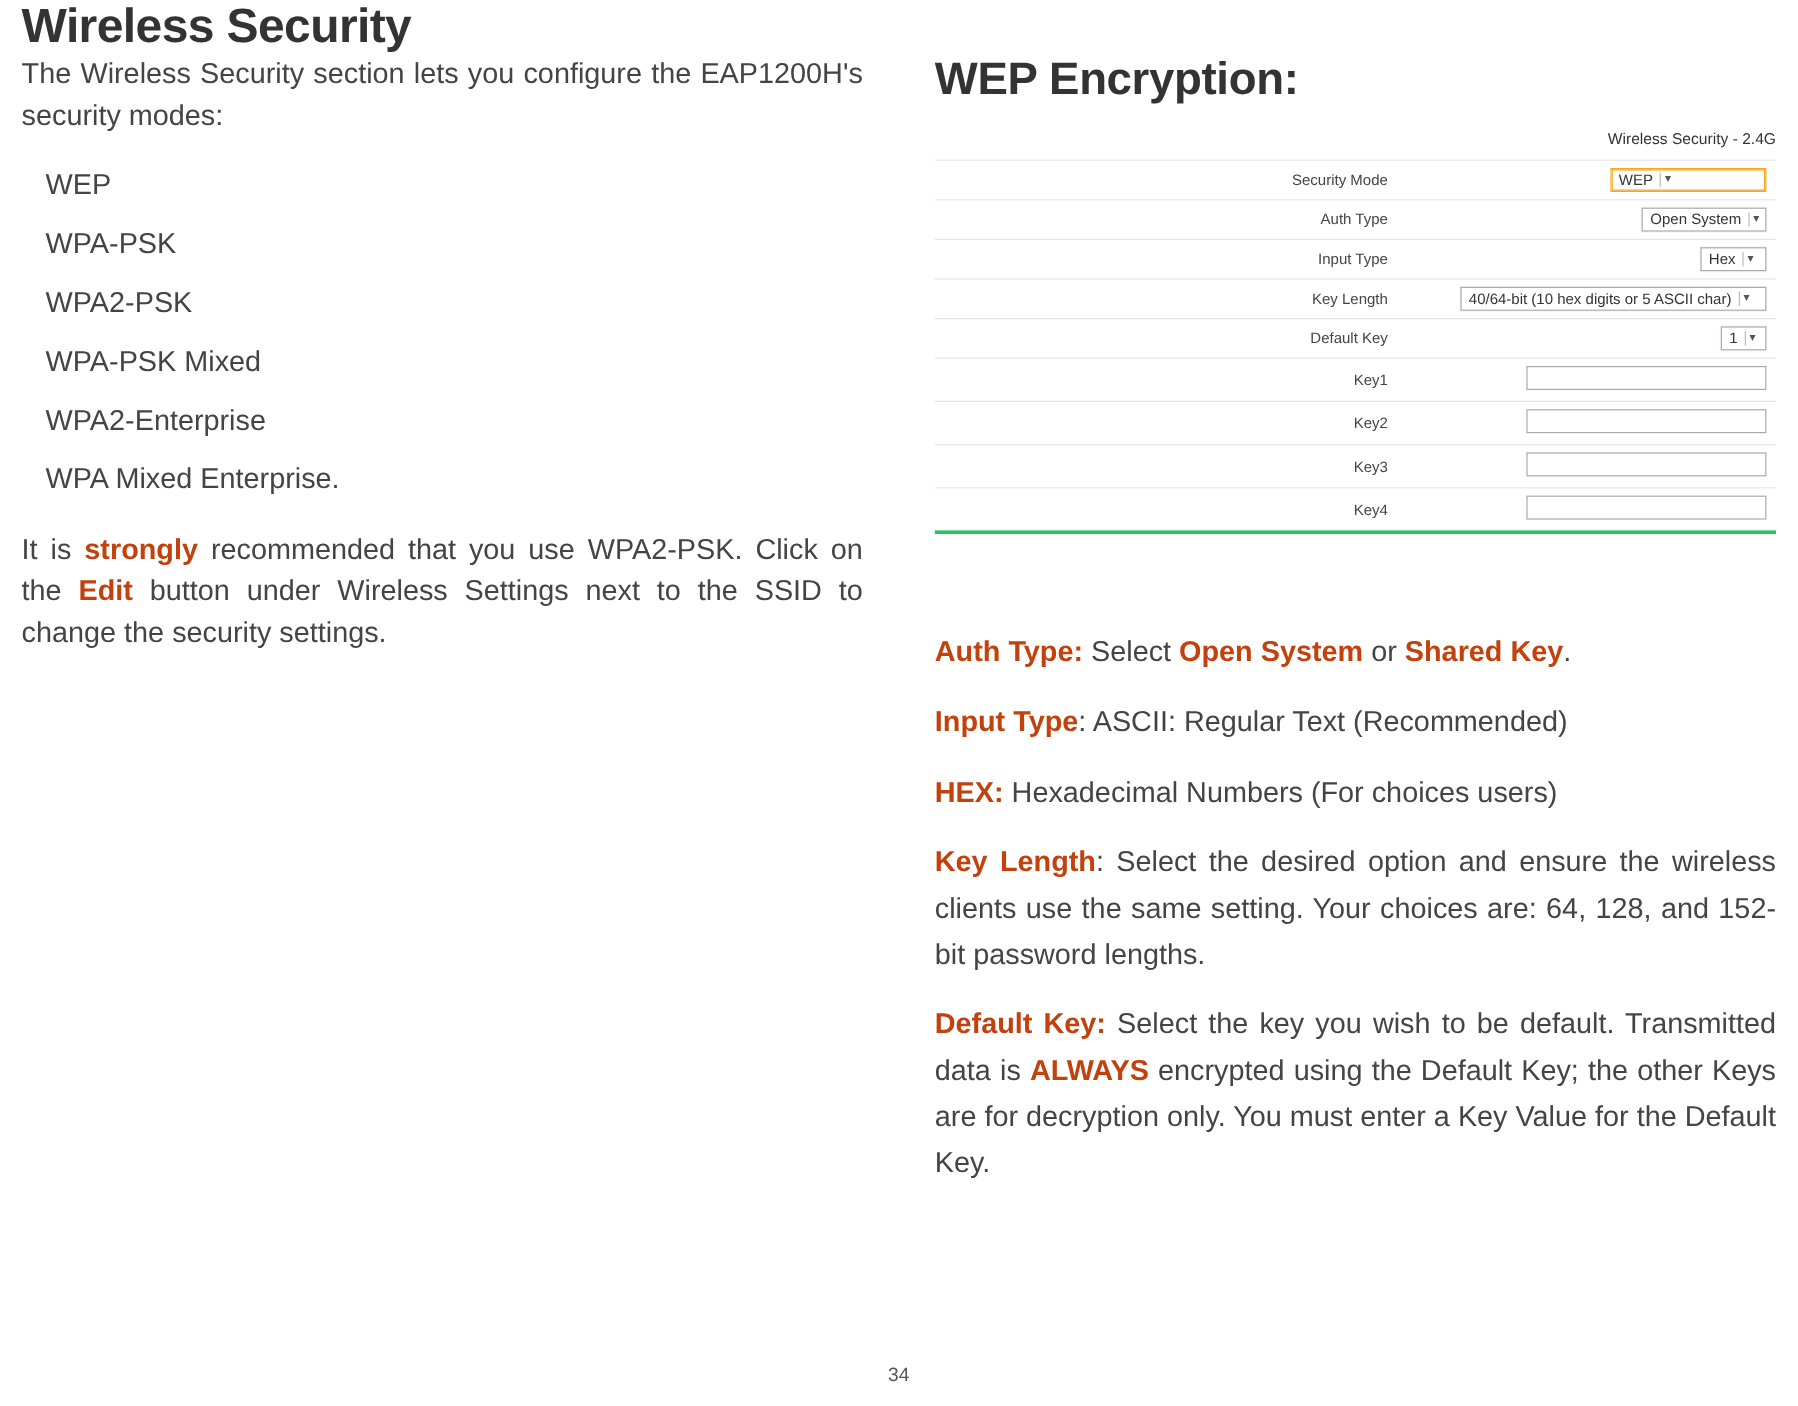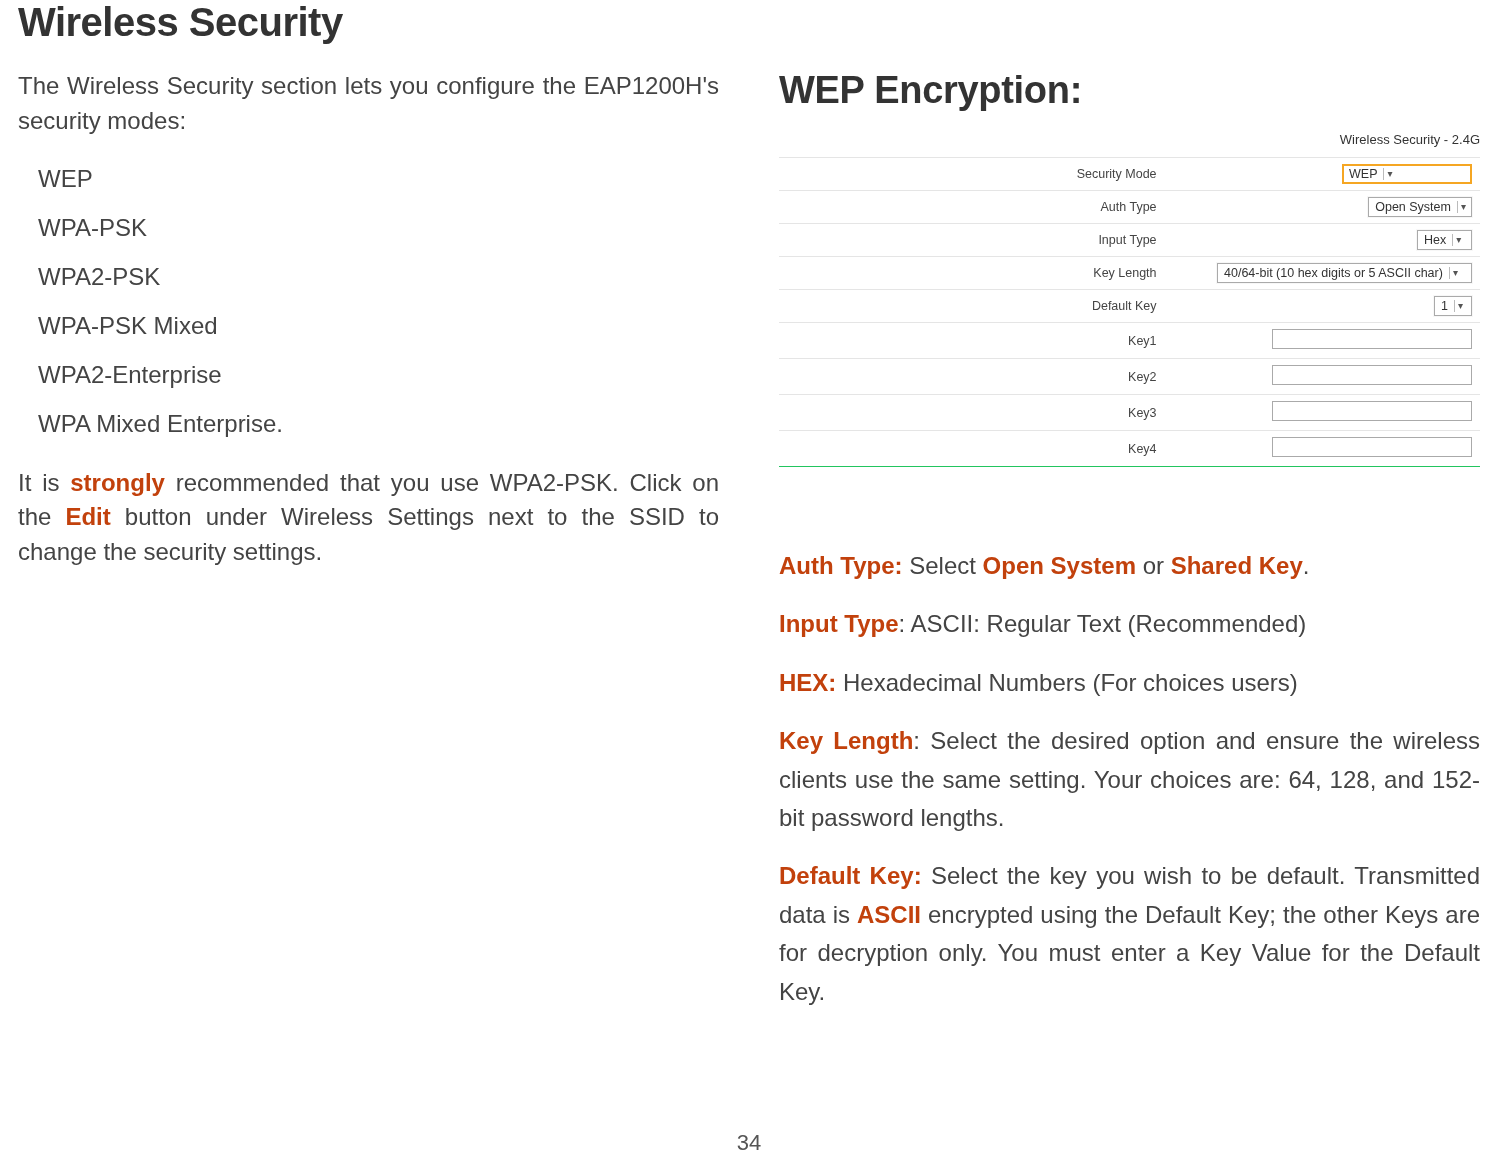--- a/index.html
+++ b/index.html
@@ -9,21 +9,20 @@
       color: #444;
       width: 1498px;
       height: 1172px;
       padding: 0 18px;
       position: relative;
     }
     h1 {
       font-size: 40px;
       font-weight: 700;
       color: #333;
-      margin-bottom: 24px;
       letter-spacing: -0.5px;
     }
     h2 {
       font-size: 38px;
       font-weight: 700;
       color: #333;
       margin-bottom: 18px;
       letter-spacing: -0.3px;
     }
     .columns {
@@ -71,21 +70,21 @@
       margin-bottom: 10px;
     }
     .form-table {
       width: 100%;
       border-collapse: collapse;
     }
     .form-table tr {
       border-top: 1px solid #e5e5e5;
     }
     .form-table tr:last-child {
-      border-bottom: 1px solid #22c55e;
+      border-bottom: 3px solid #22c55e;
     }
     .form-table td {
       font-size: 12.5px;
       color: #444;
       padding: 6px 8px;
       vertical-align: middle;
     }
     .form-table td.label { width: 55%; }
     .dd {
       display: inline-flex;
@@ -120,21 +119,21 @@
       line-height: 1.6;
       text-align: justify;
       color: #444;
       margin-bottom: 20px;
     }
     .page-num {
       position: absolute;
       bottom: 16px;
       left: 50%;
       transform: translateX(-50%);
-      font-size: 22px;
+      font-size: 16px;
       color: #555;
     }
   </style>
 </head>
 <body>
 
 <h1>Wireless Security</h1>
 
 <div class="columns">
 
@@ -232,19 +231,19 @@
       <p>
         <span class="bold">Input Type</span><span>: ASCII: Regular Text (Recommended)</span>
       </p>
       <p>
         <span class="bold">HEX:</span><span> Hexadecimal Numbers (For choices users)</span>
       </p>
       <p>
         <span class="bold">Key Length</span><span>: Select the desired option and ensure the wireless clients use the same setting. Your choices are: 64, 128, and 152-bit password lengths.</span>
       </p>
       <p>
-        <span class="bold">Default Key:</span><span> Select the key you wish to be default. Transmitted data is </span><span class="bold">ASCII</span><span> encrypted using the Default Key; the other Keys are for decryption only. You must enter a Key Value for the Default Key.</span>
+        <span class="bold">Default Key:</span><span> Select the key you wish to be default. Transmitted data is </span><span class="bold">ALWAYS</span><span> encrypted using the Default Key; the other Keys are for decryption only. You must enter a Key Value for the Default Key.</span>
       </p>
     </div>
   </div>
 </div>
 
 <div class="page-num">34</div>
 
 </body></html>

